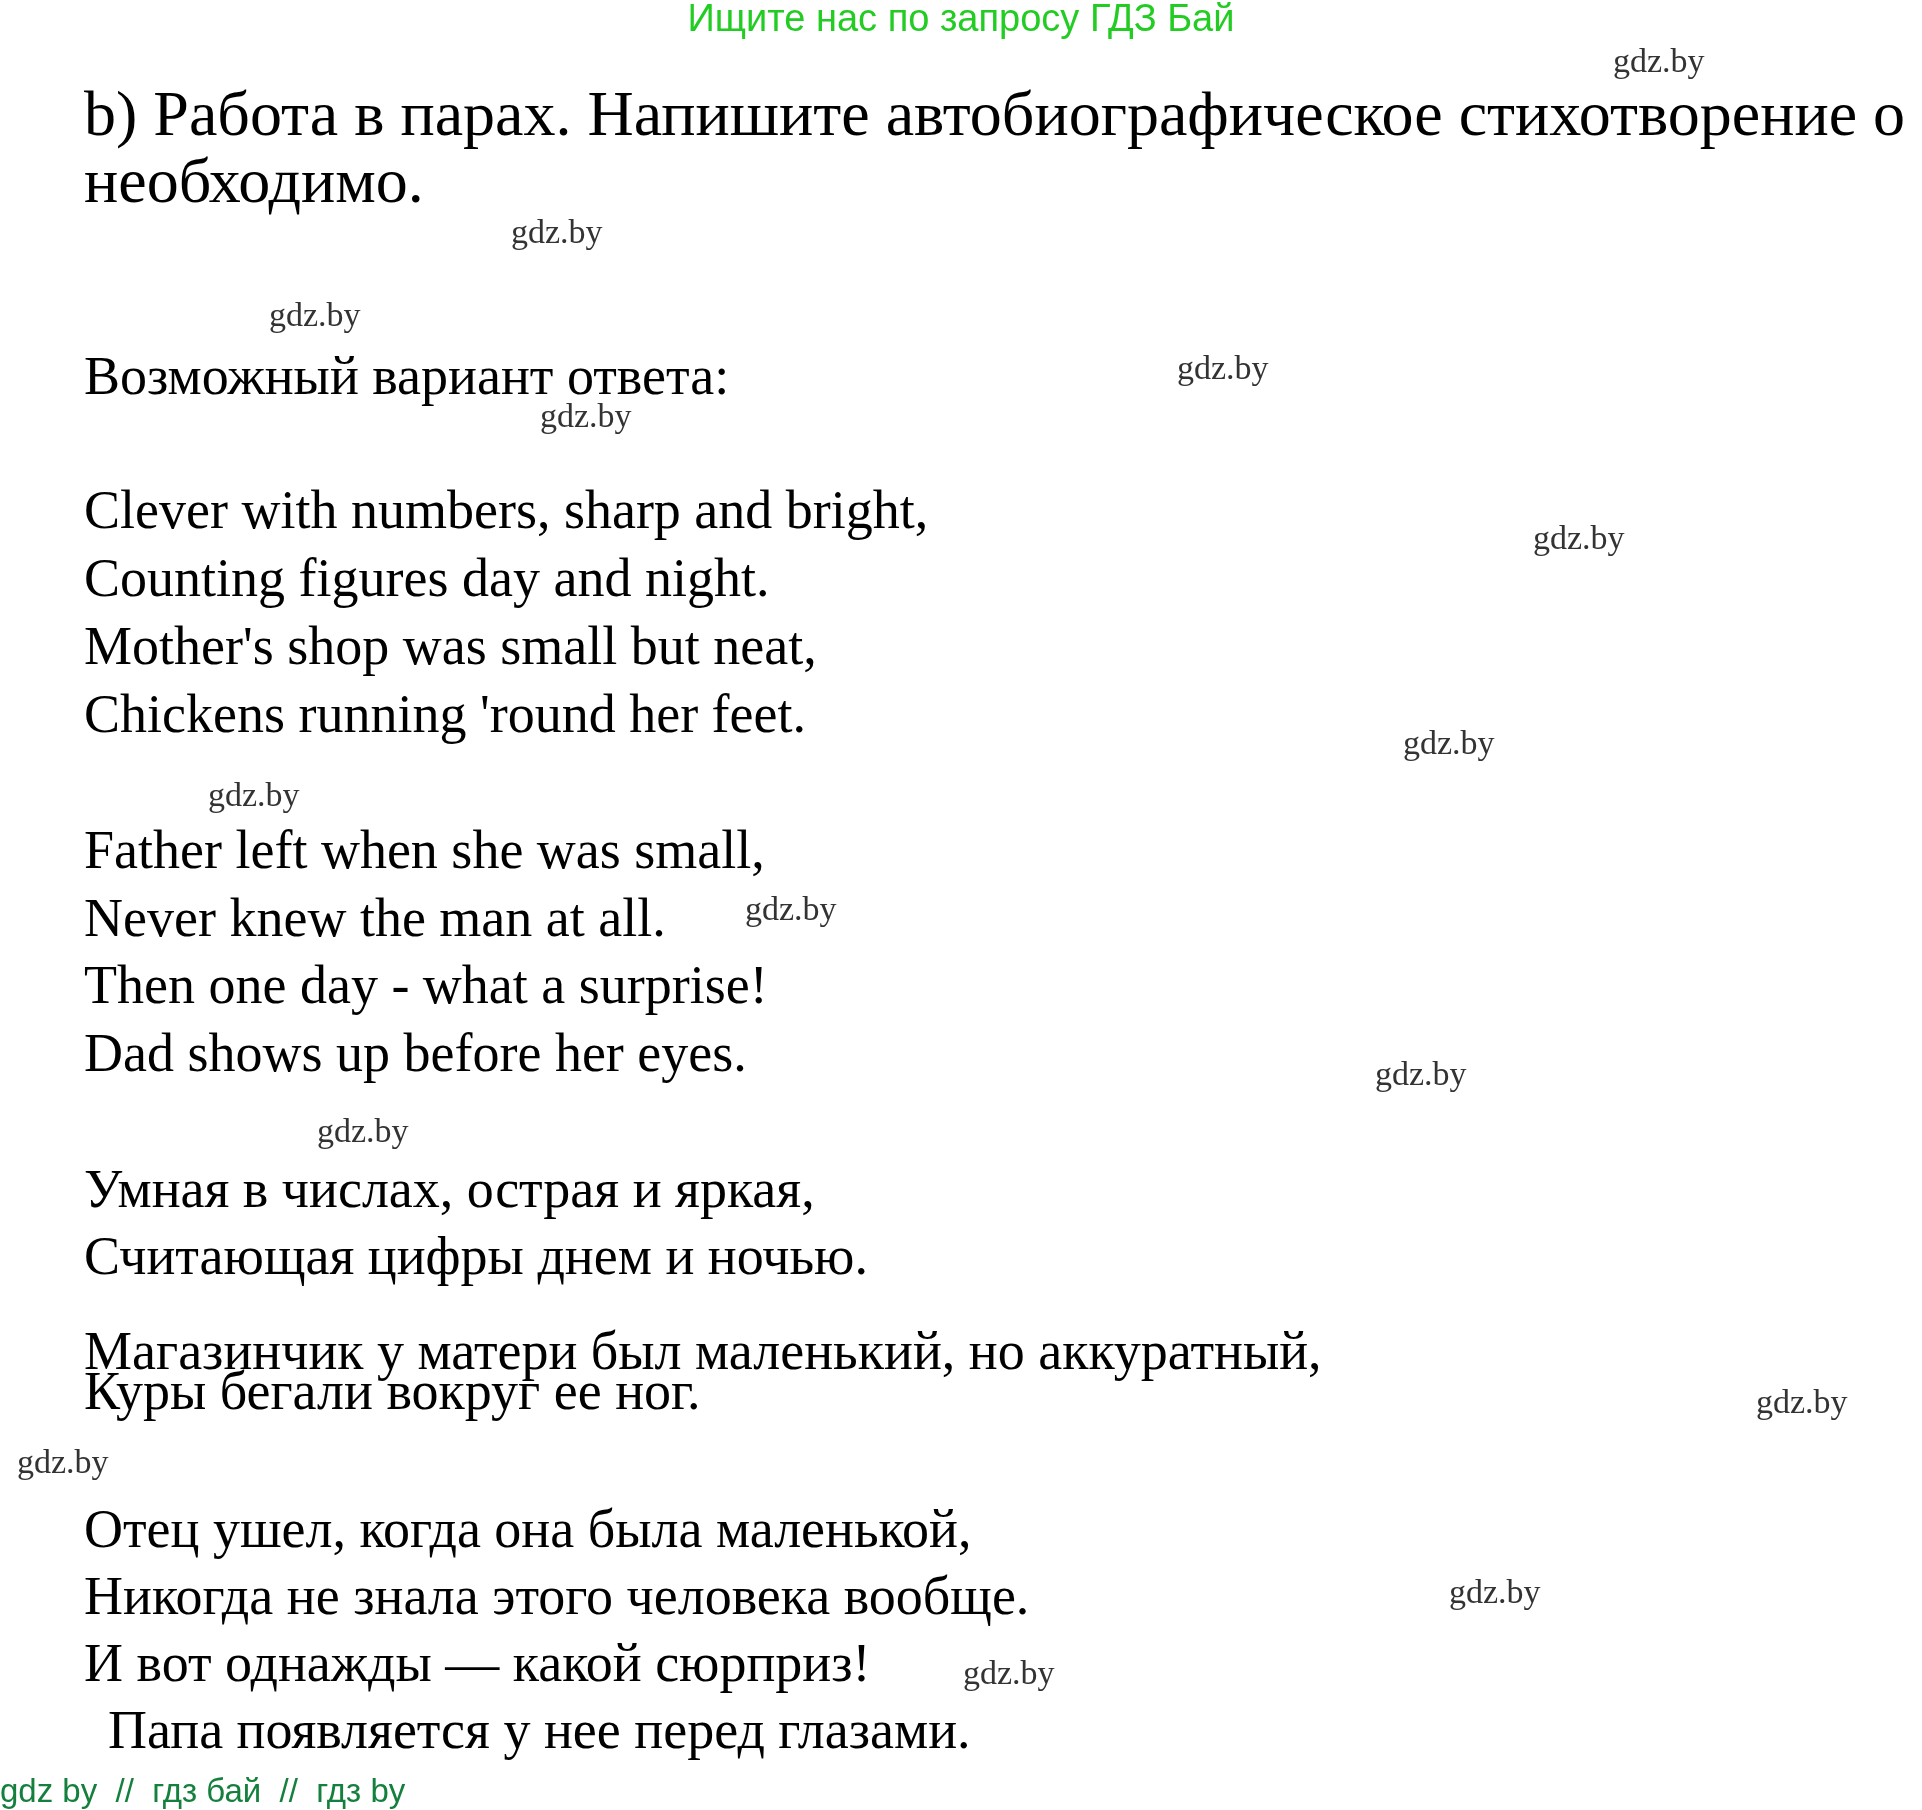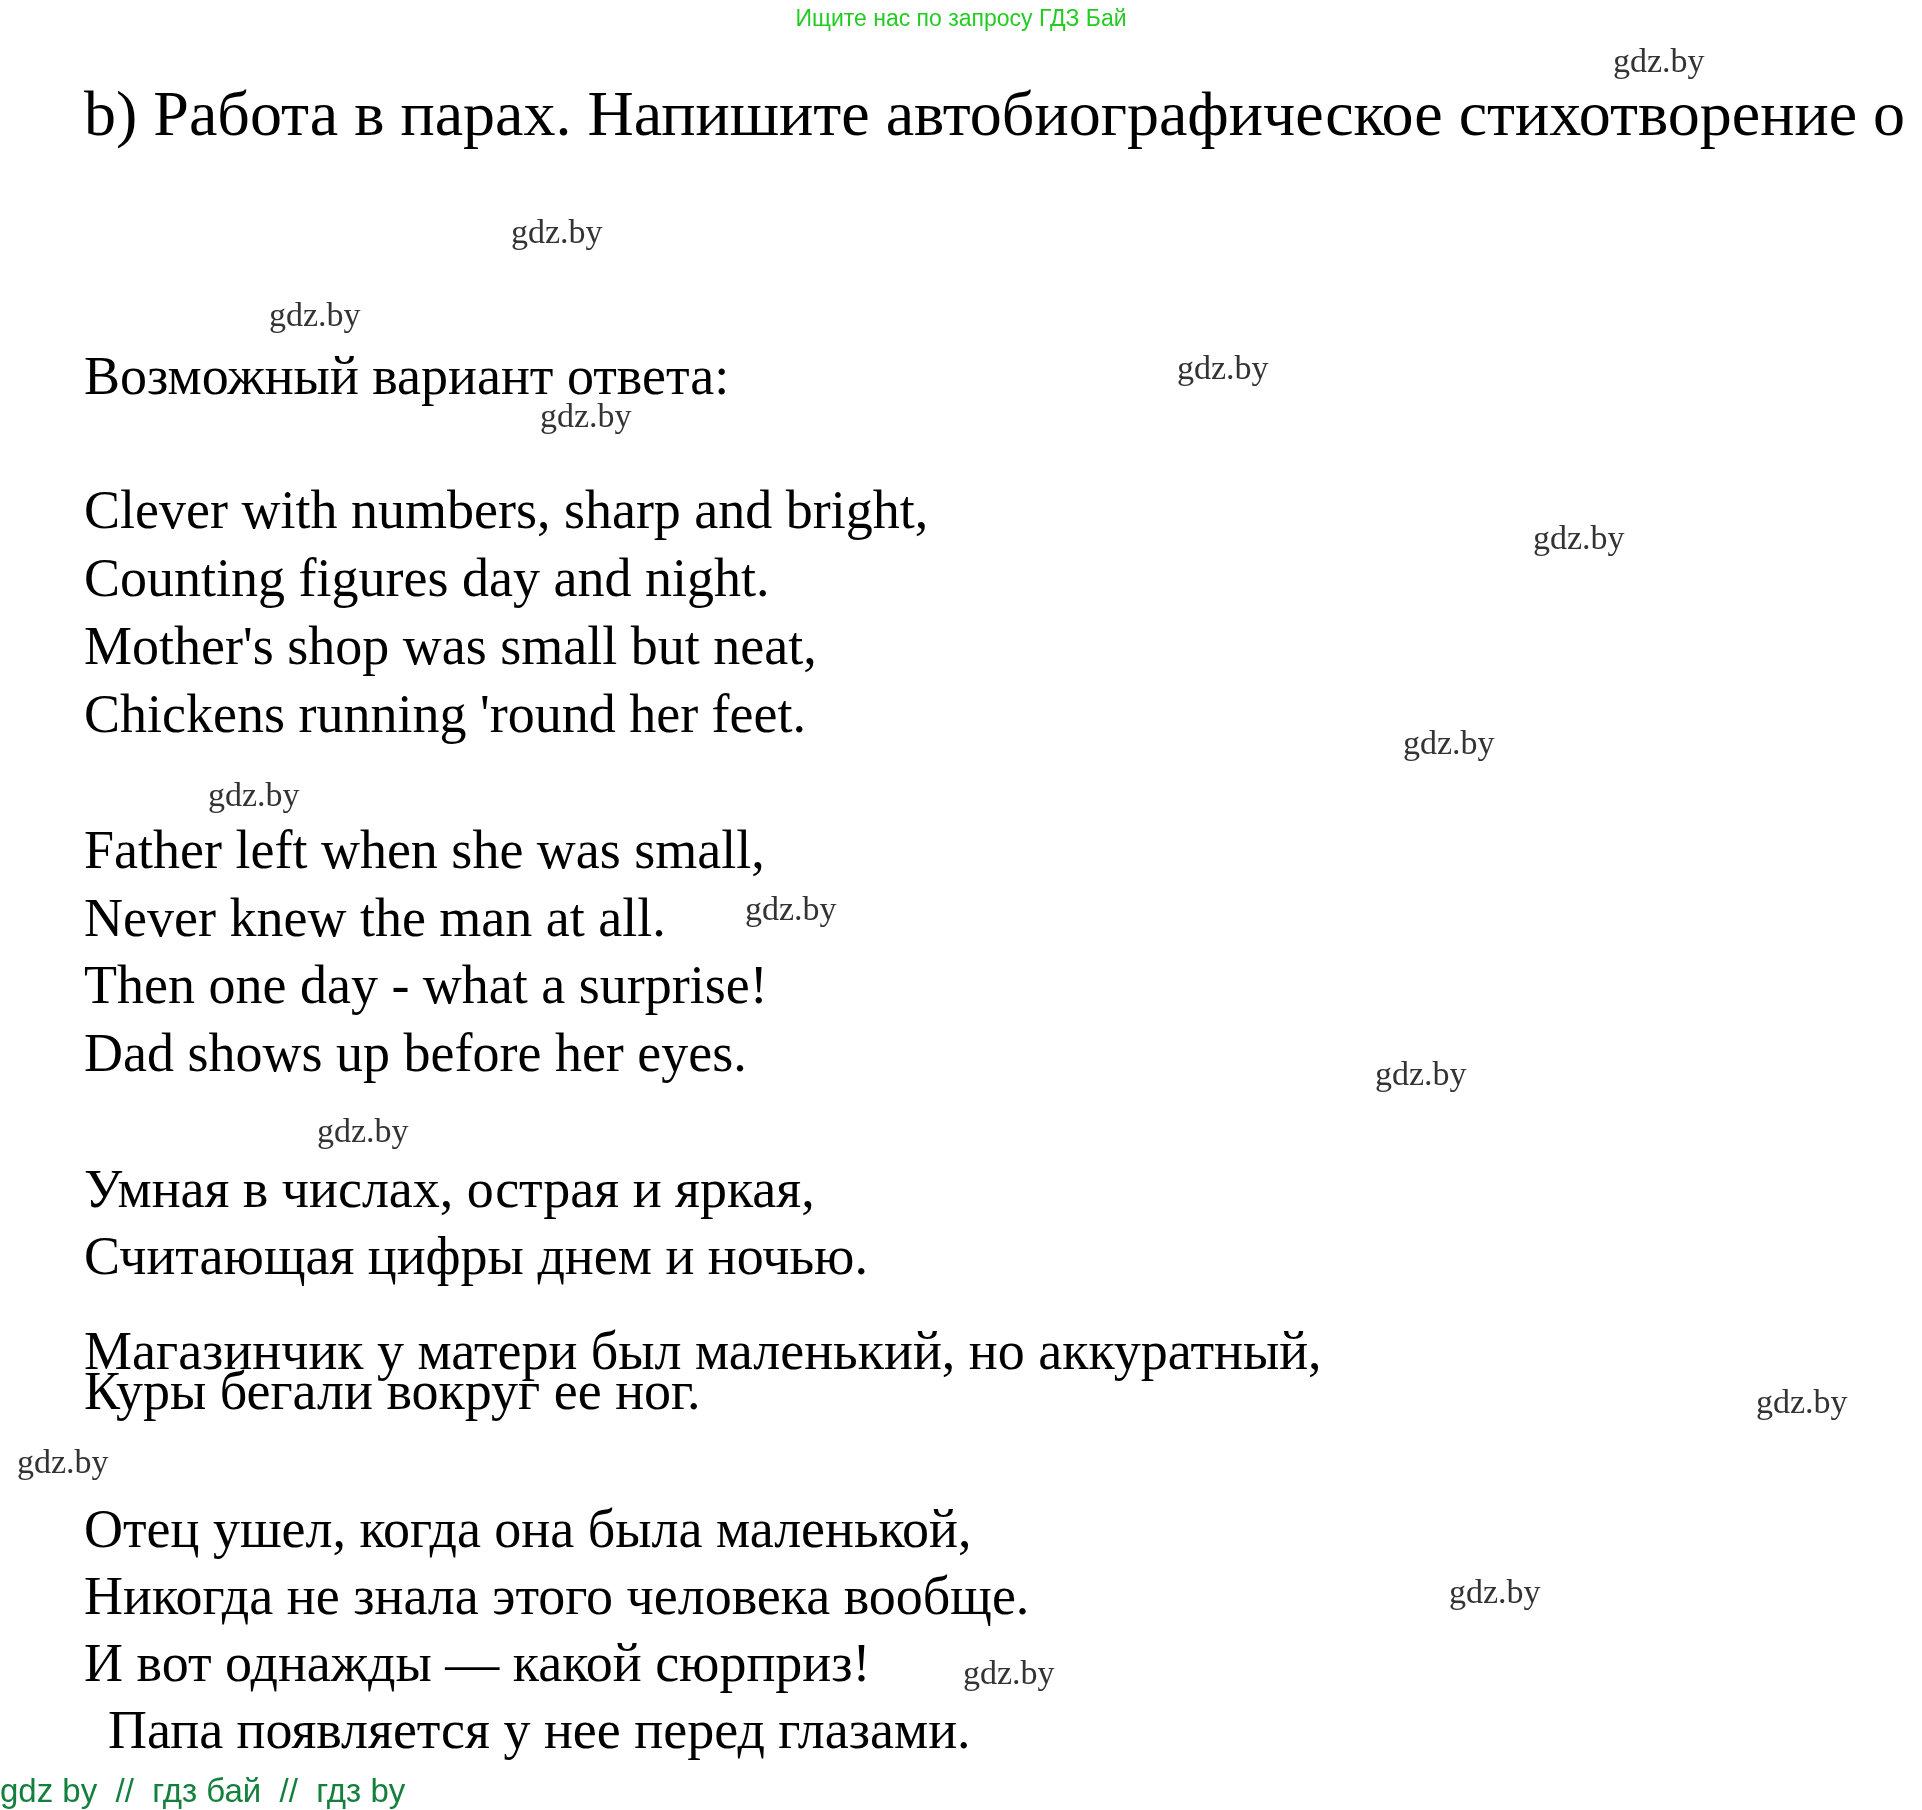--- a/index.html
+++ b/index.html
@@ -1,31 +1,32 @@
 <!DOCTYPE html>
 <html><head>
 <meta charset="utf-8">
 <style>
   html,body{margin:0;padding:0;background:#fff;}
   body{width:1922px;height:1810px;position:relative;overflow:hidden;}
-  .hdr{position:absolute;left:0;width:1922px;top:0;text-align:center;font-family:"Liberation Sans",sans-serif;font-size:23px;line-height:36px;color:#22cc22;}
+  .hdr{position:absolute;left:0;width:1922px;top:0;text-align:center;font-family:"Liberation Sans",sans-serif;font-size:38px;line-height:36px;color:#22cc22;}
   .task{position:absolute;left:84px;width:1787px;font-family:"Liberation Serif",serif;font-size:64px;line-height:67px;color:#000;}
   .task .j{display:block;text-align:justify;text-align-last:justify;white-space:nowrap;height:67px;}
   .task .l{display:block;height:67px;}
   .ln{position:absolute;left:84px;font-family:"Liberation Serif",serif;font-size:54px;line-height:60px;color:#000;white-space:nowrap;}
   .wm{position:absolute;font-family:Liberation Serif, serif;font-size:34px;line-height:34px;color:#333;white-space:nowrap;}
   .ftr{position:absolute;left:0;width:1922px;top:1772px;text-align:left;font-family:"Liberation Sans",sans-serif;font-size:33px;line-height:38px;color:#15803d;white-space:pre;}
 </style>
 </head>
 <body>
 
 <div class="hdr">Ищите нас по запросу ГДЗ Бай</div>
 
 <div class="task" style="top:80px;">
   <span class="j">b) Работа в парах. Напишите автобиографическое стихотворение о</span>
+  <span class="l">необходимо.</span>
 </div>
 
 <div class="ln" style="top:346px;">Возможный вариант ответа:</div>
 
 <div class="ln" style="top:480px;">Clever with numbers, sharp and bright,</div>
 <div class="ln" style="top:548px;">Counting figures day and night.</div>
 <div class="ln" style="top:616px;">Mother's shop was small but neat,</div>
 <div class="ln" style="top:684px;">Chickens running 'round her feet.</div>
 
 <div class="ln" style="top:820px;">Father left when she was small,</div>

